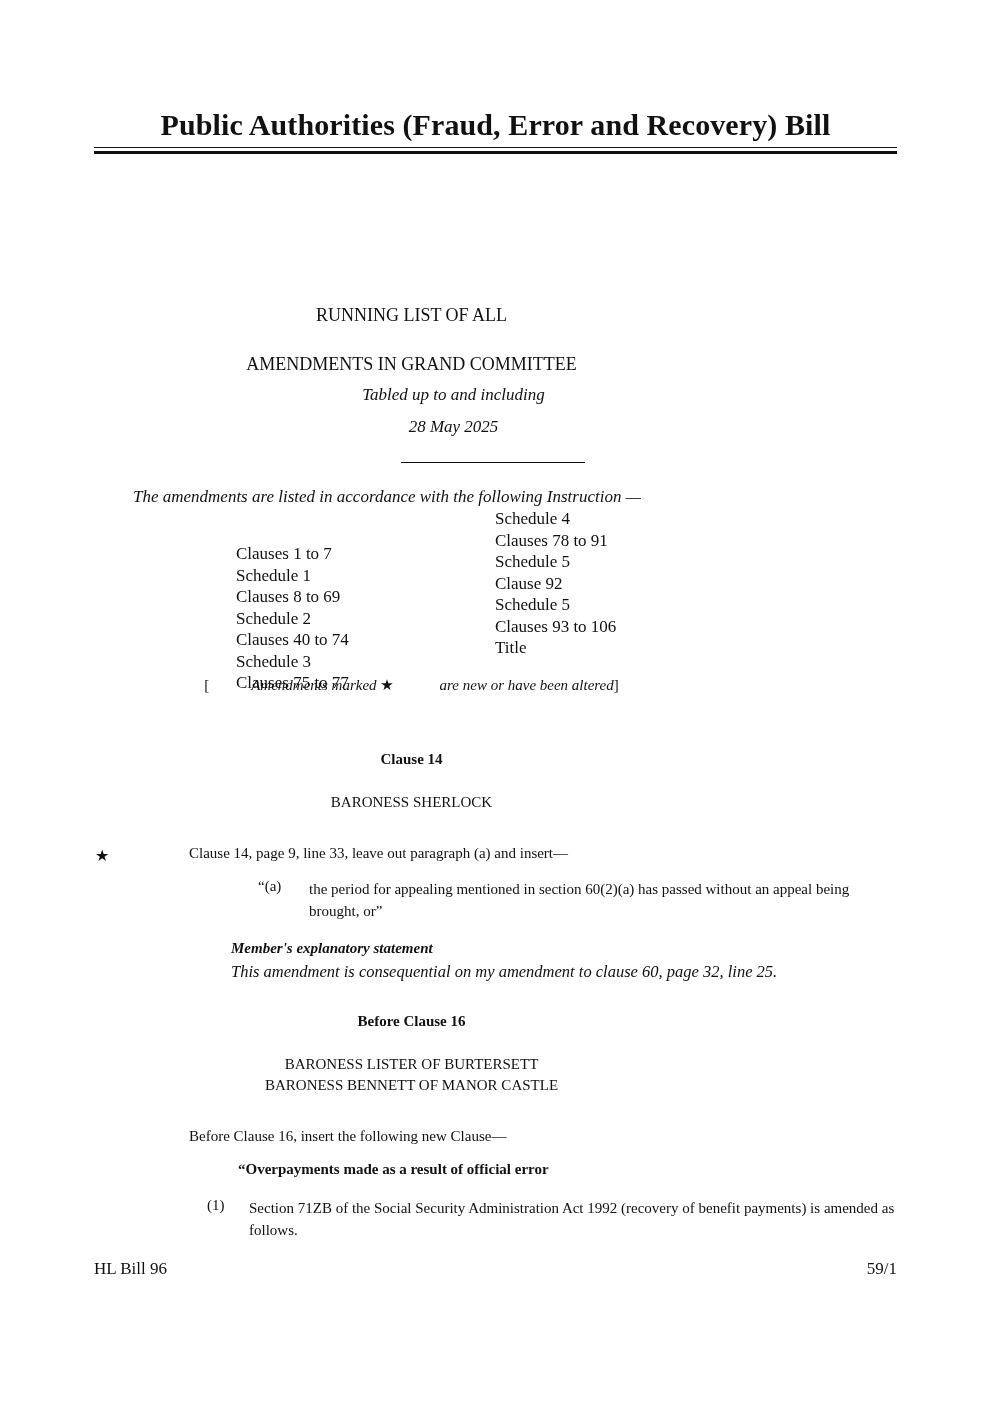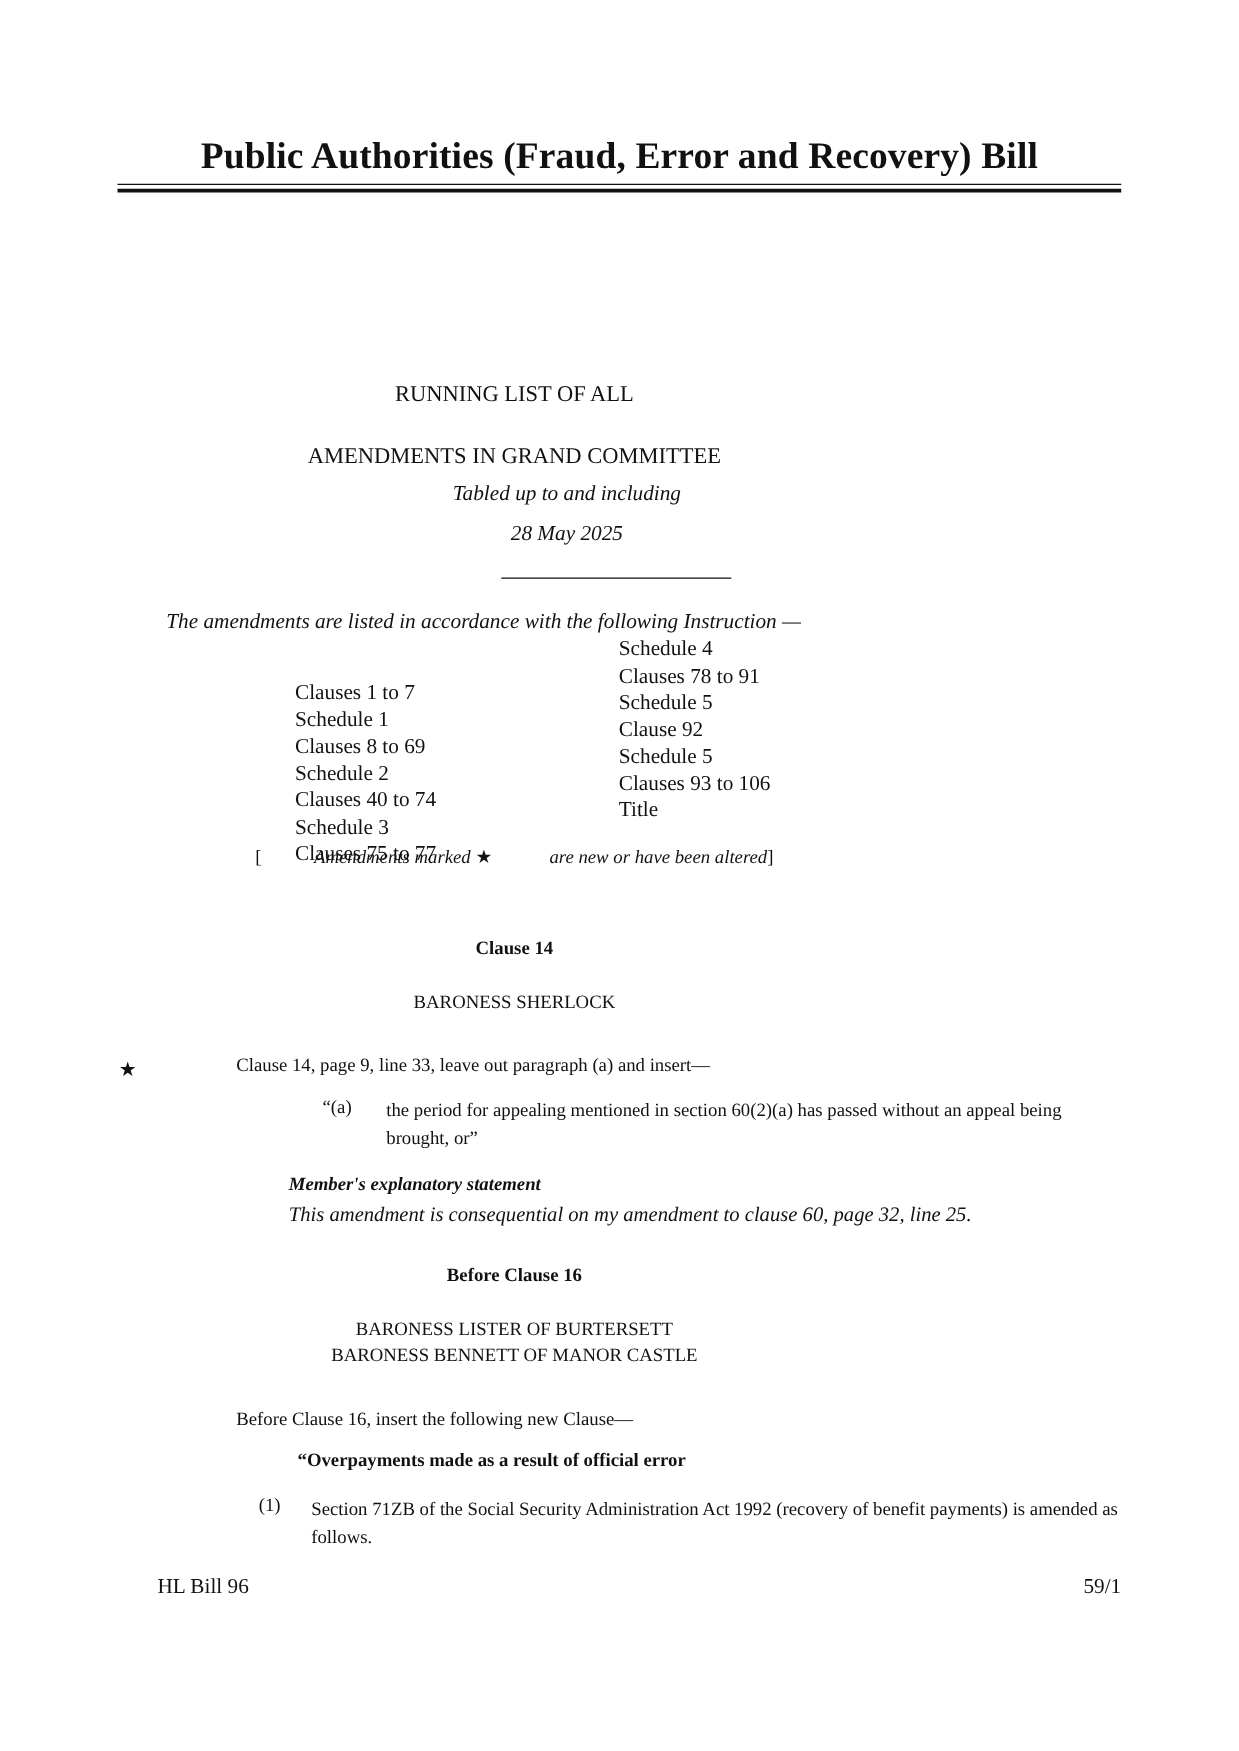--- a/index.html
+++ b/index.html
@@ -66,14 +66,14 @@
 <div class="abs body17 ital" style="left:189px;top:962px;font-size:16.5px;">This amendment is consequential on my amendment to clause 60, page 32, line 25.</div>
 
 <div class="abs center body17 bold" style="top:1013px;">Before Clause 16</div>
 <div class="abs center body17" style="top:1056px;">BARONESS LISTER OF BURTERSETT</div>
 <div class="abs center body17" style="top:1077px;">BARONESS BENNETT OF MANOR CASTLE</div>
 <div class="abs body17" style="left:189px;top:1128px;">Before Clause 16, insert the following new Clause—</div>
 <div class="abs body17 bold" style="left:238px;top:1161px;">“Overpayments made as a result of official error</div>
 <div class="abs body17" style="left:207px;top:1197px;">(1)</div>
 <div class="abs body17" style="left:249px;top:1197px;width:652px;line-height:22px;">Section 71ZB of the Social Security Administration Act 1992 (recovery of benefit payments) is amended as follows.</div>
 
-<div class="abs footer" style="left:94px;top:1259px;margin-left:32px;">HL Bill 96</div>
+<div class="abs footer" style="left:94px;top:1259px;">HL Bill 96</div>
 <div class="abs footer" style="right:94px;top:1259px;">59/1</div>
 
 </body></html>

